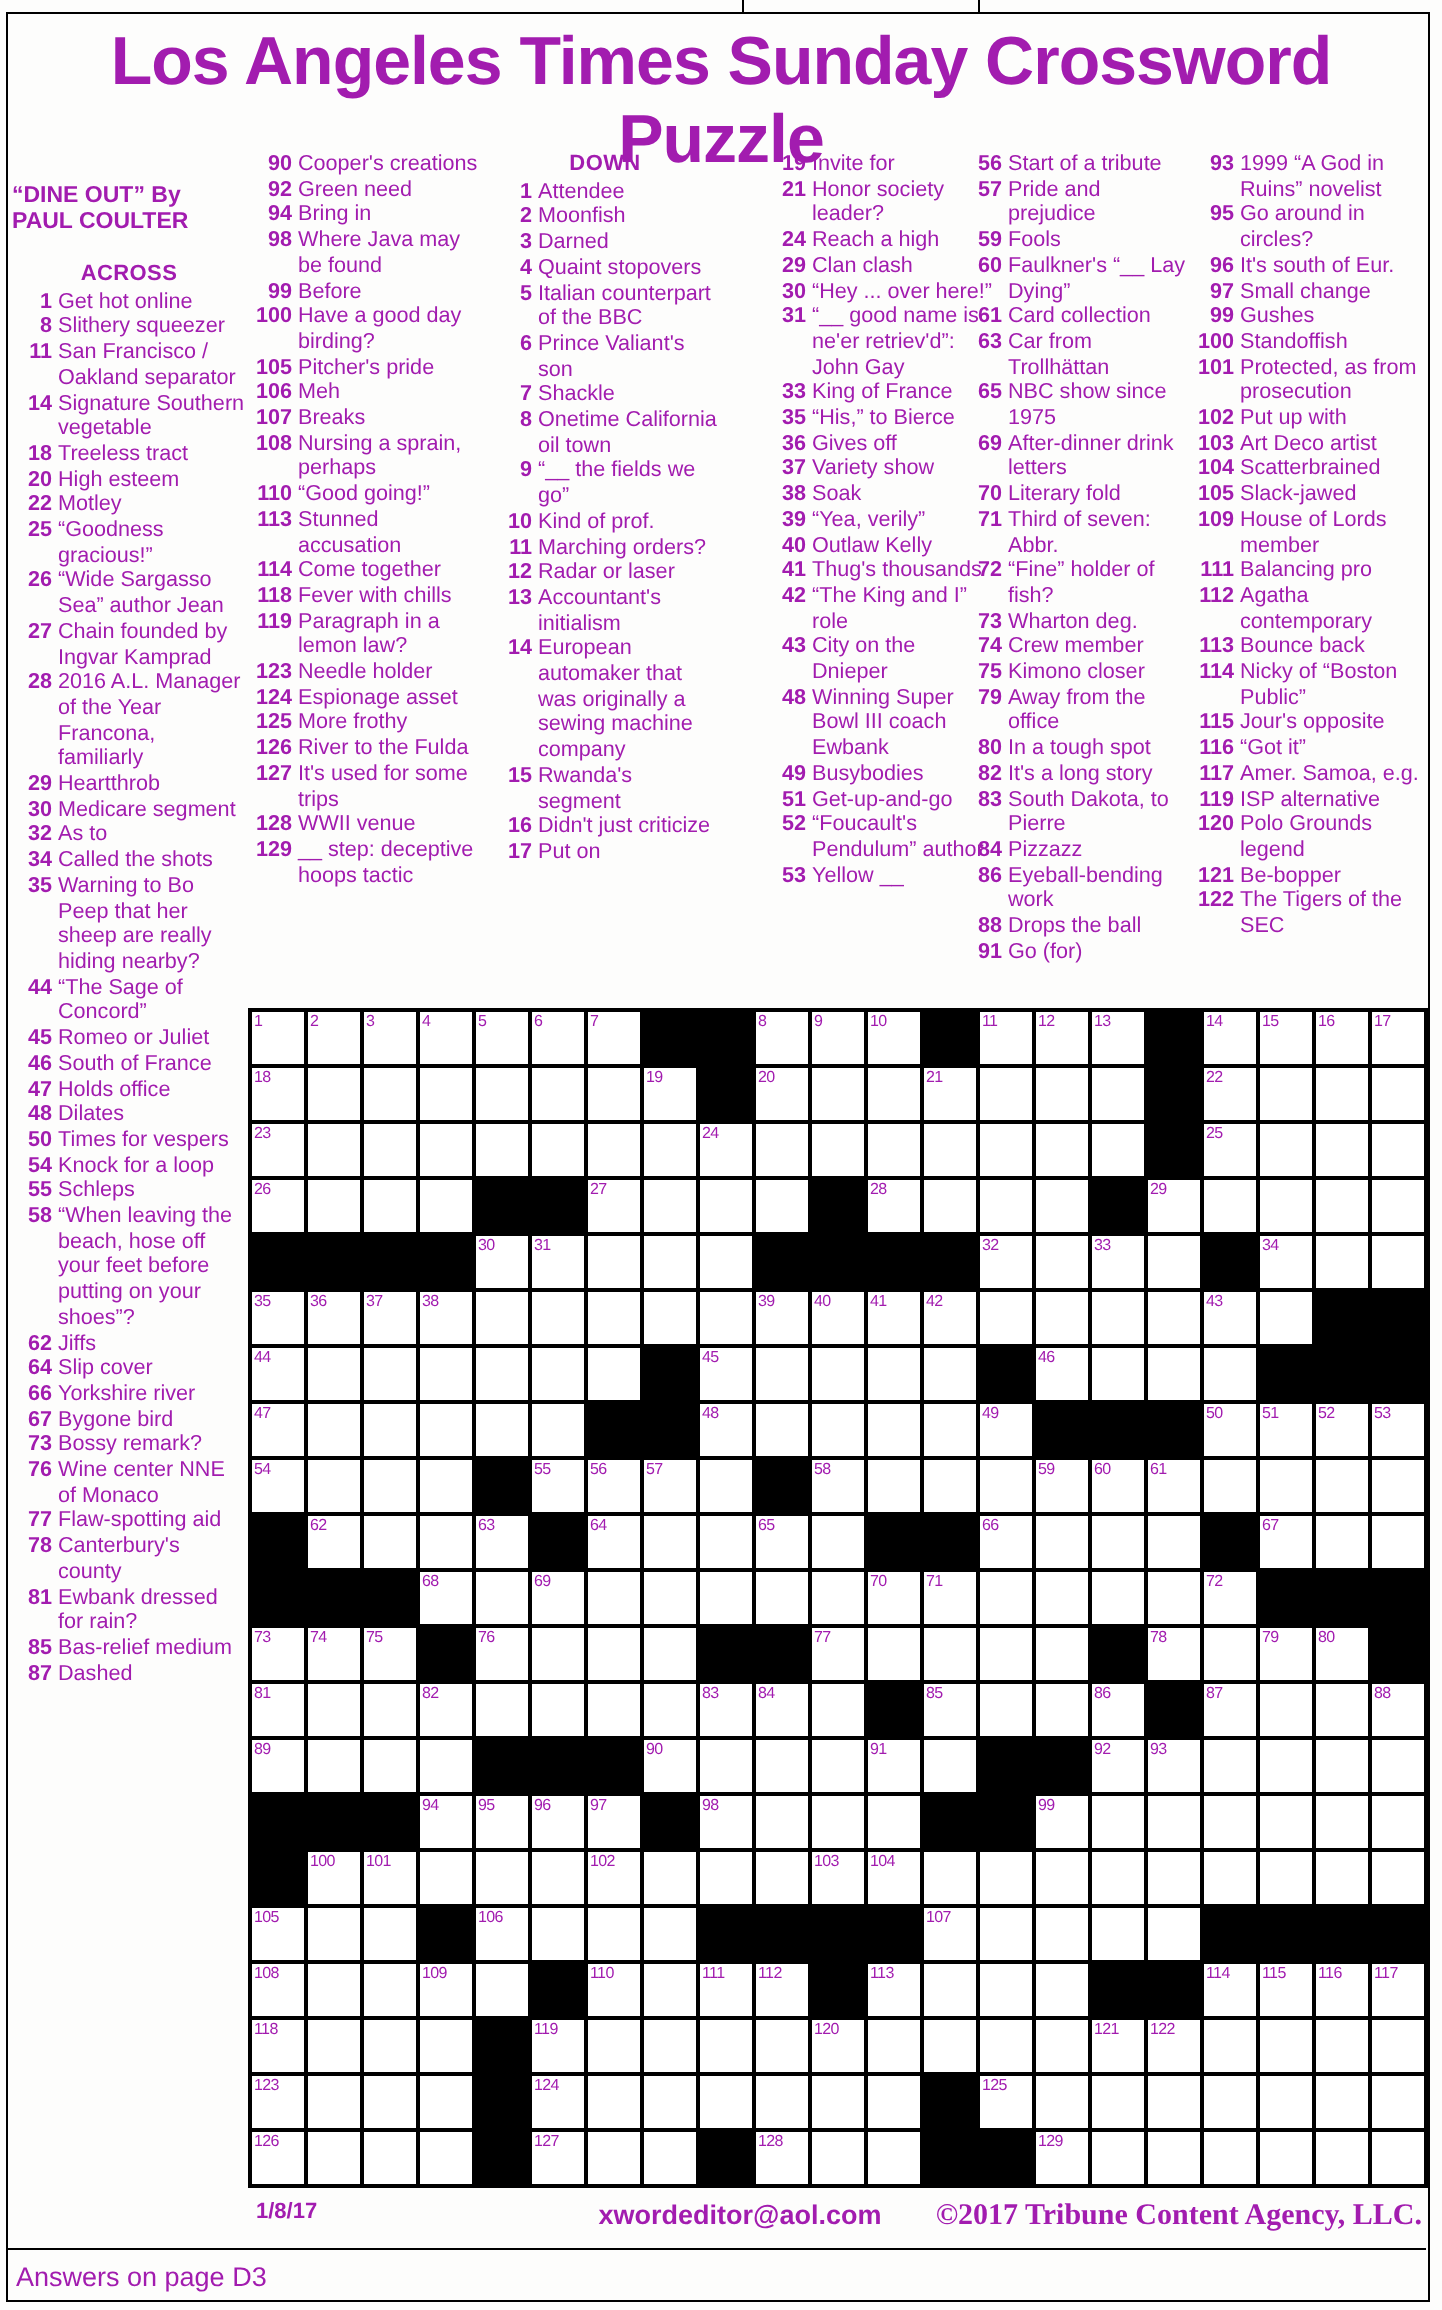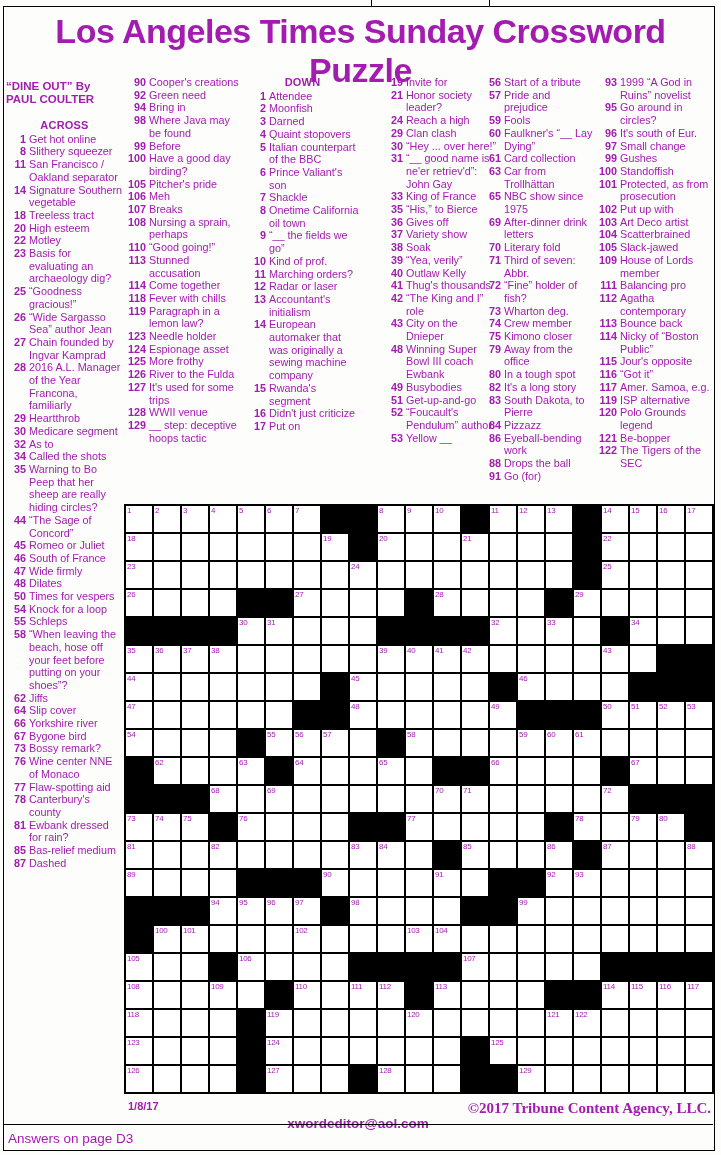--- a/index.html
+++ b/index.html
@@ -11,63 +11,62 @@
   .col{position:absolute;font-size:10.8px;line-height:12.7px;}
   .byline{font-weight:bold;font-size:11.5px;line-height:13px;margin-bottom:13px;}
   .col-head{font-weight:bold;text-align:center;font-size:11px;margin-bottom:1px;letter-spacing:.2px;}
   .clue{padding-left:23px;text-indent:-23px;}
   .clue .n{display:inline-block;width:20px;text-align:right;font-weight:bold;text-indent:0;margin-right:3px;}
   .grid{position:absolute;left:124px;top:504px;background:#000;padding:2px;display:grid;grid-template-columns:repeat(21,26px);grid-auto-rows:26px;gap:2px;}
   .cell{background:#fff;position:relative;}
   .cell.black{background:#000;}
   .cell .num{position:absolute;left:1px;top:0;font-size:8px;line-height:9px;letter-spacing:-.3px;}
   .footer-date{position:absolute;left:128px;top:1100px;font-weight:bold;font-size:11px;}
-  .footer-email{position:absolute;left:248px;top:1100px;width:220px;text-align:center;font-weight:bold;font-size:13.5px;margin-top:16px;}
+  .footer-email{position:absolute;left:260px;top:1100px;width:220px;text-align:center;font-weight:bold;font-size:13.5px;}
   .footer-copy{position:absolute;right:10px;top:1100px;font-family:"Liberation Serif",serif;font-weight:bold;font-size:15px;}
   .bottom-rule{position:absolute;left:3px;top:1124px;width:710px;border-top:1.5px solid #000;}
   .answers{position:absolute;left:8px;top:1131px;font-size:13.5px;}
 </style>
 </head>
 <body>
 
 <div class="page">
   <div class="page-border"></div>
   <div class="crop" style="left:371px;"></div>
   <div class="crop" style="left:489px;"></div>
 
   <div class="title">Los Angeles Times Sunday Crossword Puzzle</div>
 
-  <div class="col" style="left:6px;top:80px;width:117px;">
+  <div class="col" style="left:6px;top:92px;width:117px;">
     <div class="byline">
       <div>“DINE OUT” By</div>
       <div>PAUL COULTER</div>
     </div>
     <div class="col-head">ACROSS</div>
     <div class="clue-list">
         <div class="clue"><span class="n">1</span><span>Get hot online</span></div>
         <div class="clue"><span class="n">8</span><span>Slithery squeezer</span></div>
         <div class="clue"><span class="n">11</span><span>San Francisco / Oakland separator</span></div>
         <div class="clue"><span class="n">14</span><span>Signature Southern vegetable</span></div>
         <div class="clue"><span class="n">18</span><span>Treeless tract</span></div>
         <div class="clue"><span class="n">20</span><span>High esteem</span></div>
         <div class="clue"><span class="n">22</span><span>Motley</span></div>
-        <div class="clue"><span class="n">23</span><span>Basis for evaluating an archaeology dig?</span></div>
         <div class="clue"><span class="n">25</span><span>“Goodness gracious!”</span></div>
         <div class="clue"><span class="n">26</span><span>“Wide Sargasso Sea” author Jean</span></div>
         <div class="clue"><span class="n">27</span><span>Chain founded by Ingvar Kamprad</span></div>
         <div class="clue"><span class="n">28</span><span>2016 A.L. Manager of the Year Francona, familiarly</span></div>
         <div class="clue"><span class="n">29</span><span>Heartthrob</span></div>
         <div class="clue"><span class="n">30</span><span>Medicare segment</span></div>
         <div class="clue"><span class="n">32</span><span>As to</span></div>
         <div class="clue"><span class="n">34</span><span>Called the shots</span></div>
-        <div class="clue"><span class="n">35</span><span>Warning to Bo Peep that her sheep are really hiding circles?</span></div>
+        <div class="clue"><span class="n">35</span><span>Warning to Bo Peep that her sheep are really hiding nearby?</span></div>
         <div class="clue"><span class="n">44</span><span>“The Sage of Concord”</span></div>
         <div class="clue"><span class="n">45</span><span>Romeo or Juliet</span></div>
         <div class="clue"><span class="n">46</span><span>South of France</span></div>
-        <div class="clue"><span class="n">47</span><span>Wide firmly</span></div>
+        <div class="clue"><span class="n">47</span><span>Holds office</span></div>
         <div class="clue"><span class="n">48</span><span>Dilates</span></div>
         <div class="clue"><span class="n">50</span><span>Times for vespers</span></div>
         <div class="clue"><span class="n">54</span><span>Knock for a loop</span></div>
         <div class="clue"><span class="n">55</span><span>Schleps</span></div>
         <div class="clue"><span class="n">58</span><span>“When leaving the beach, hose off your feet before putting on your shoes”?</span></div>
         <div class="clue"><span class="n">62</span><span>Jiffs</span></div>
         <div class="clue"><span class="n">64</span><span>Slip cover</span></div>
         <div class="clue"><span class="n">66</span><span>Yorkshire river</span></div>
         <div class="clue"><span class="n">67</span><span>Bygone bird</span></div>
         <div class="clue"><span class="n">73</span><span>Bossy remark?</span></div>

